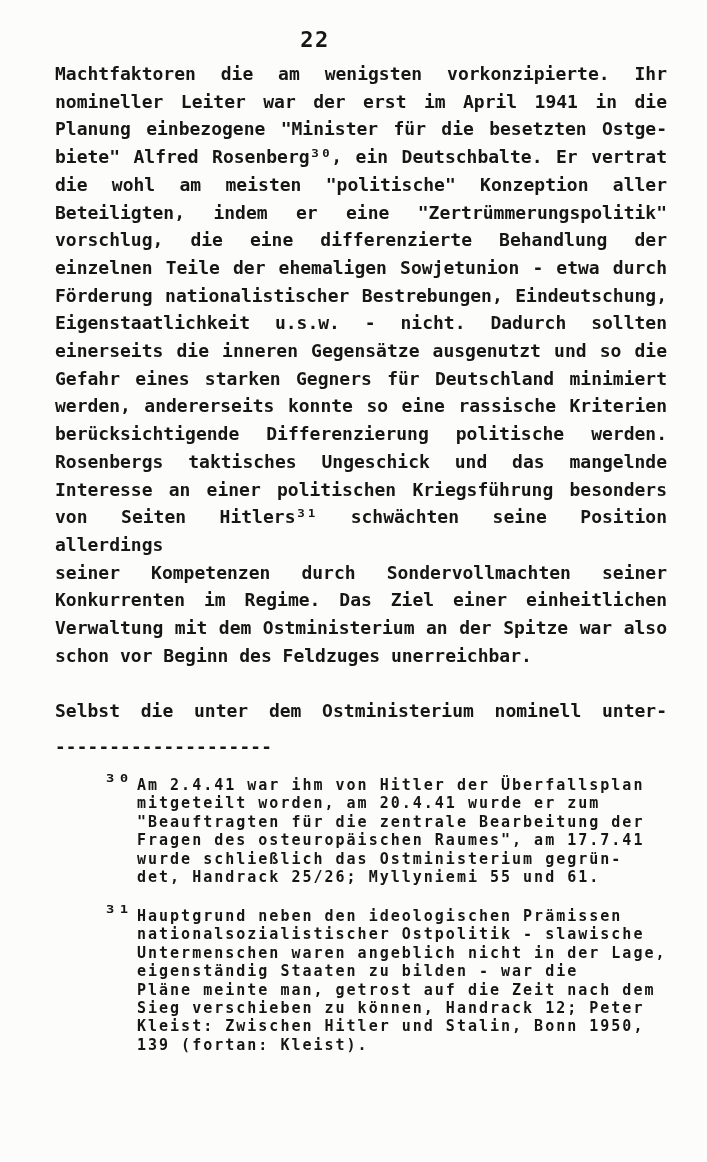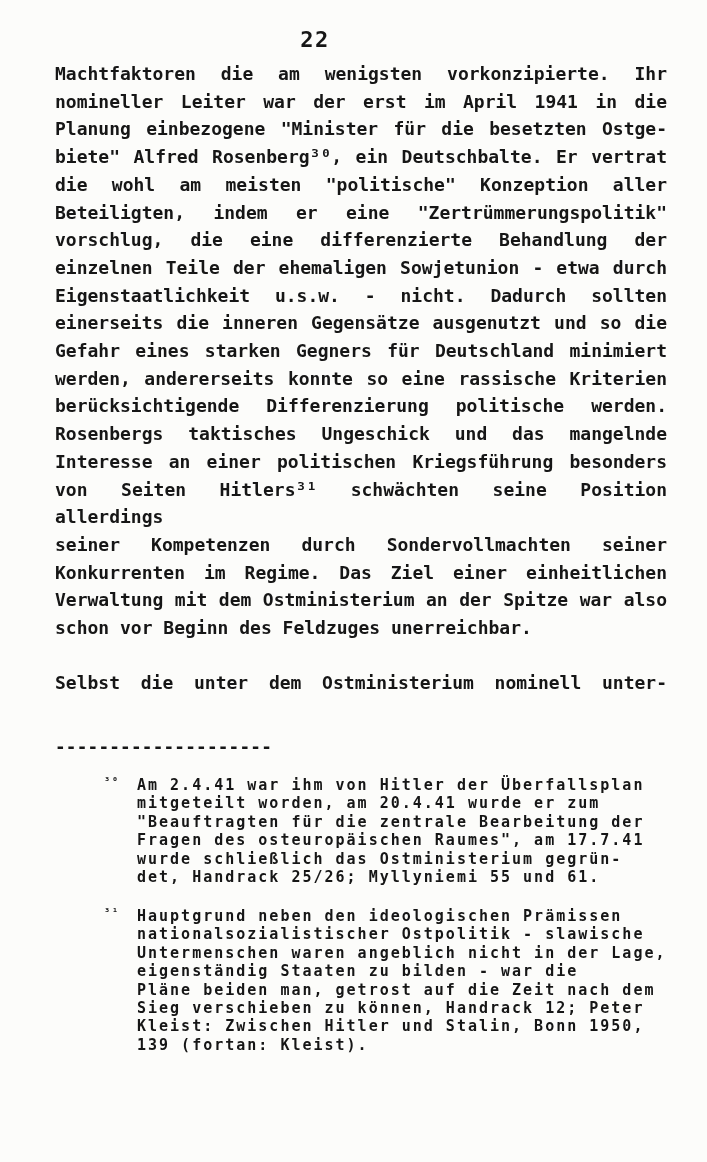--- a/index.html
+++ b/index.html
@@ -62,40 +62,41 @@
     letter-spacing: 2px;
   }
   .footnote .line {
     white-space: pre;
     min-height: 18.4px;
   }
   .fn-marker {
     position: absolute;
     left: -33px;
     top: -3px;
-    font-size: 10px;
+    font-size: 20px;
     letter-spacing: 2px;
   }
   #fn30 { top: 776px; }
   #fn31 { top: 907px; }
 </style>
 </head>
 <body>
 
 <div class="page-number">22</div>
 
 <div class="body-text">
     <div class="line fill">Machtfaktoren die am wenigsten vorkonzipierte. Ihr</div>
     <div class="line fill">nomineller Leiter war der erst im April 1941 in die</div>
     <div class="line fill">Planung einbezogene "Minister für die besetzten Ostge-</div>
     <div class="line fill">biete" Alfred Rosenberg³⁰, ein Deutschbalte. Er vertrat</div>
     <div class="line fill">die wohl am meisten "politische" Konzeption aller</div>
     <div class="line fill">Beteiligten, indem er eine "Zertrümmerungspolitik"</div>
     <div class="line fill">vorschlug, die eine differenzierte Behandlung der</div>
     <div class="line fill">einzelnen Teile der ehemaligen Sowjetunion - etwa durch</div>
+    <div class="line fill">Förderung nationalistischer Bestrebungen, Eindeutschung,</div>
     <div class="line fill">Eigenstaatlichkeit u.s.w. - nicht. Dadurch sollten</div>
     <div class="line fill">einerseits die inneren Gegensätze ausgenutzt und so die</div>
     <div class="line fill">Gefahr eines starken Gegners für Deutschland minimiert</div>
     <div class="line fill">werden, andererseits konnte so eine rassische Kriterien</div>
     <div class="line fill">berücksichtigende Differenzierung politische werden.</div>
     <div class="line fill">Rosenbergs taktisches Ungeschick und das mangelnde</div>
     <div class="line fill">Interesse an einer politischen Kriegsführung besonders</div>
     <div class="line fill">von Seiten Hitlers³¹ schwächten seine Position allerdings</div>
     <div class="line fill">seiner Kompetenzen durch Sondervollmachten seiner</div>
     <div class="line fill">Konkurrenten im Regime. Das Ziel einer einheitlichen</div>
@@ -119,18 +120,18 @@
     </div>
 </div>
 
 <div class="footnote" id="fn31">
   <span class="fn-marker">³¹</span>
   <div>
       <div class="line">Hauptgrund neben den ideologischen Prämissen</div>
       <div class="line">nationalsozialistischer Ostpolitik - slawische</div>
       <div class="line">Untermenschen waren angeblich nicht in der Lage,</div>
       <div class="line">eigenständig Staaten zu bilden - war die</div>
-      <div class="line">Pläne beiden man, getrost auf die Zeit nach dem</div>
+      <div class="line">Pläne meinte man, getrost auf die Zeit nach dem</div>
       <div class="line">Sieg verschieben zu können, Handrack 12; Peter</div>
       <div class="line">Kleist: Zwischen Hitler und Stalin, Bonn 1950,</div>
       <div class="line">139 (fortan: Kleist).</div>
     </div>
 </div>
 
 </body></html>

